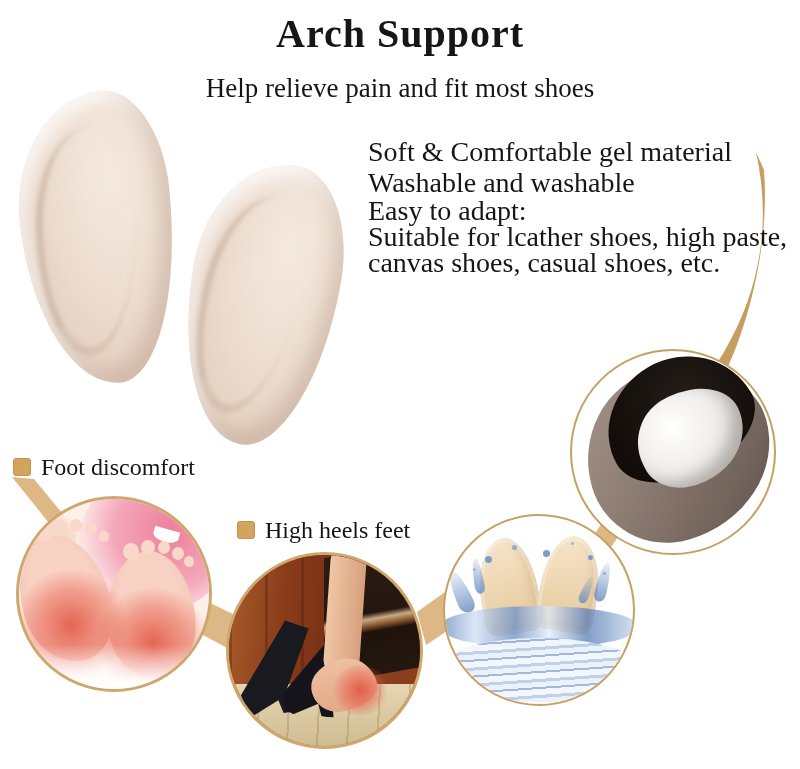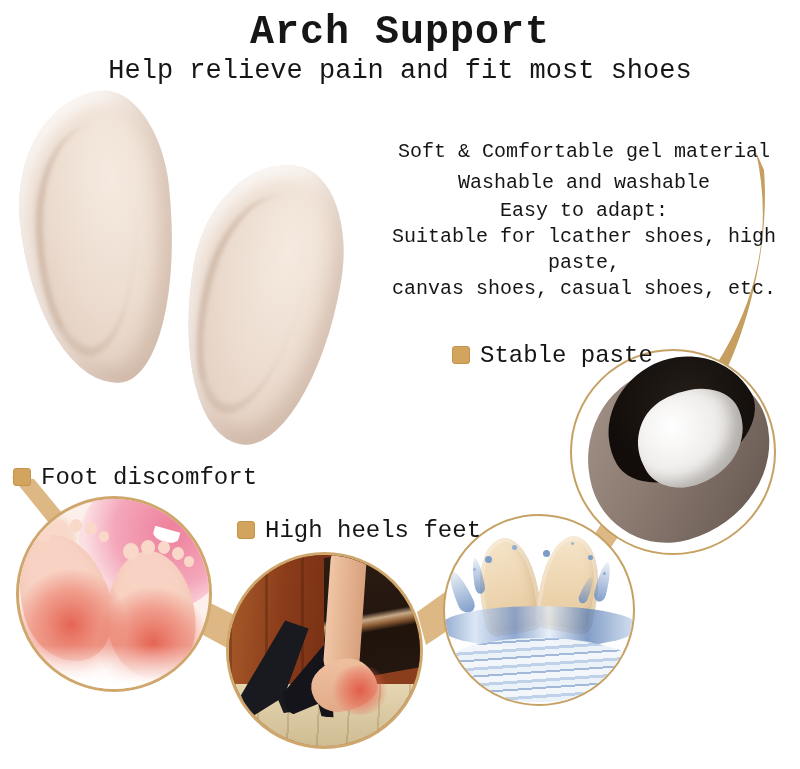--- a/index.html
+++ b/index.html
@@ -1,22 +1,22 @@
 <!DOCTYPE html>
 <html><head>
 <meta charset="utf-8">
 <style>
   html,body{margin:0;padding:0;background:#fff;}
   #stage{position:relative;width:800px;height:769px;background:#ffffff;overflow:hidden;
-         font-family:Liberation Mono, monospace;color:#111;}
+         font-family:Liberation Serif, serif;color:#111;}
 
   
   .header{position:absolute;left:0;top:10px;width:100%;text-align:center;z-index:5;}
   .title{font-size:40px;font-weight:bold;letter-spacing:1px;color:#161616;}
-  .subtitle{font-size:27px;margin-top:1px;color:#161616;}
+  .subtitle{font-size:27px;margin-top:16px;color:#161616;}
 
   
   #decor{position:absolute;left:0;top:0;z-index:1;}
 
   
   .pad{position:absolute;z-index:2;
        background:radial-gradient(ellipse at 62% 30%, #f5eae0 0%, #ecdccf 45%, #e3cfc0 75%, #d8c1b0 100%);
        box-shadow:inset -10px -14px 18px rgba(166,132,112,.30), inset 8px 10px 16px rgba(255,255,255,.75);}
   .pad::after{content:"";position:absolute;left:9%;top:11%;width:62%;height:76%;
        border-radius:60% 40% 50% 50%/45% 35% 65% 55%;
@@ -98,32 +98,32 @@
        background:linear-gradient(130deg,#a5958a 0%,#8d7c72 40%,#73645c 75%,#5f534c 100%);}
   .shoe-inner{left:30px;top:8px;width:152px;height:118px;transform:rotate(-30deg);
        border-radius:50% 50% 46% 54%/58% 62% 38% 42%;
        background:radial-gradient(circle at 60% 40%, #241d18 0%, #120d0a 70%);}
   .gel-pad{left:64px;top:40px;width:110px;height:92px;transform:rotate(-26deg);
        border-radius:46% 54% 55% 45%/55% 45% 58% 42%;
        background:radial-gradient(circle at 38% 32%, #ffffff 0%, #f0eeec 45%, #dbd8d5 85%);
        box-shadow:inset -8px -10px 14px rgba(110,105,100,.4);}
 
   
-  .features{position:absolute;left:368px;top:136px;z-index:5;font-size:20px;color:#161616;text-align:center;}
+  .features{position:absolute;left:368px;top:136px;z-index:5;font-size:28px;color:#161616;}
   .features .para1 div{line-height:31px;}
   .features .para2{}
   .features .para2 div{line-height:26px;}
 
   
   .callout{position:absolute;z-index:6;display:flex;align-items:flex-start;gap:10px;
        font-size:24px;color:#161616;line-height:29px;}
   .bullet{width:16px;height:16px;margin-top:5px;background:#d2a45e;border:1px solid #c2944e;
        border-radius:3px;flex:none;}
   #callout-stable{left:452px;top:341px;}
-  #callout-foot{left:13px;top:453px;margin-top:10px;}
+  #callout-foot{left:13px;top:453px;}
   #callout-washable{left:396px;top:458px;}
   #callout-heels{left:237px;top:516px;}
 </style>
 </head>
 <body>
 
 <div id="stage">
 
   <div class="header">
     <div class="title">Arch Support</div>
@@ -188,24 +188,20 @@
     <div class="drops"></div>
     <div class="water-bottom"></div>
   </div>
 
   <div id="circle-shoe" class="photo-circle">
     <div class="shoe-body"></div>
     <div class="shoe-inner"></div>
     <div class="gel-pad"></div>
   </div>
 
-  <div id="callout-stable" class="callout">
-    <span class="bullet"></span>
-    <span>Stable paste</span>
-  </div>
 
   <div id="callout-foot" class="callout">
     <span class="bullet"></span>
     <span>Foot discomfort</span>
   </div>
 
 
   <div id="callout-heels" class="callout">
     <span class="bullet"></span>
     <span>High heels feet</span>

